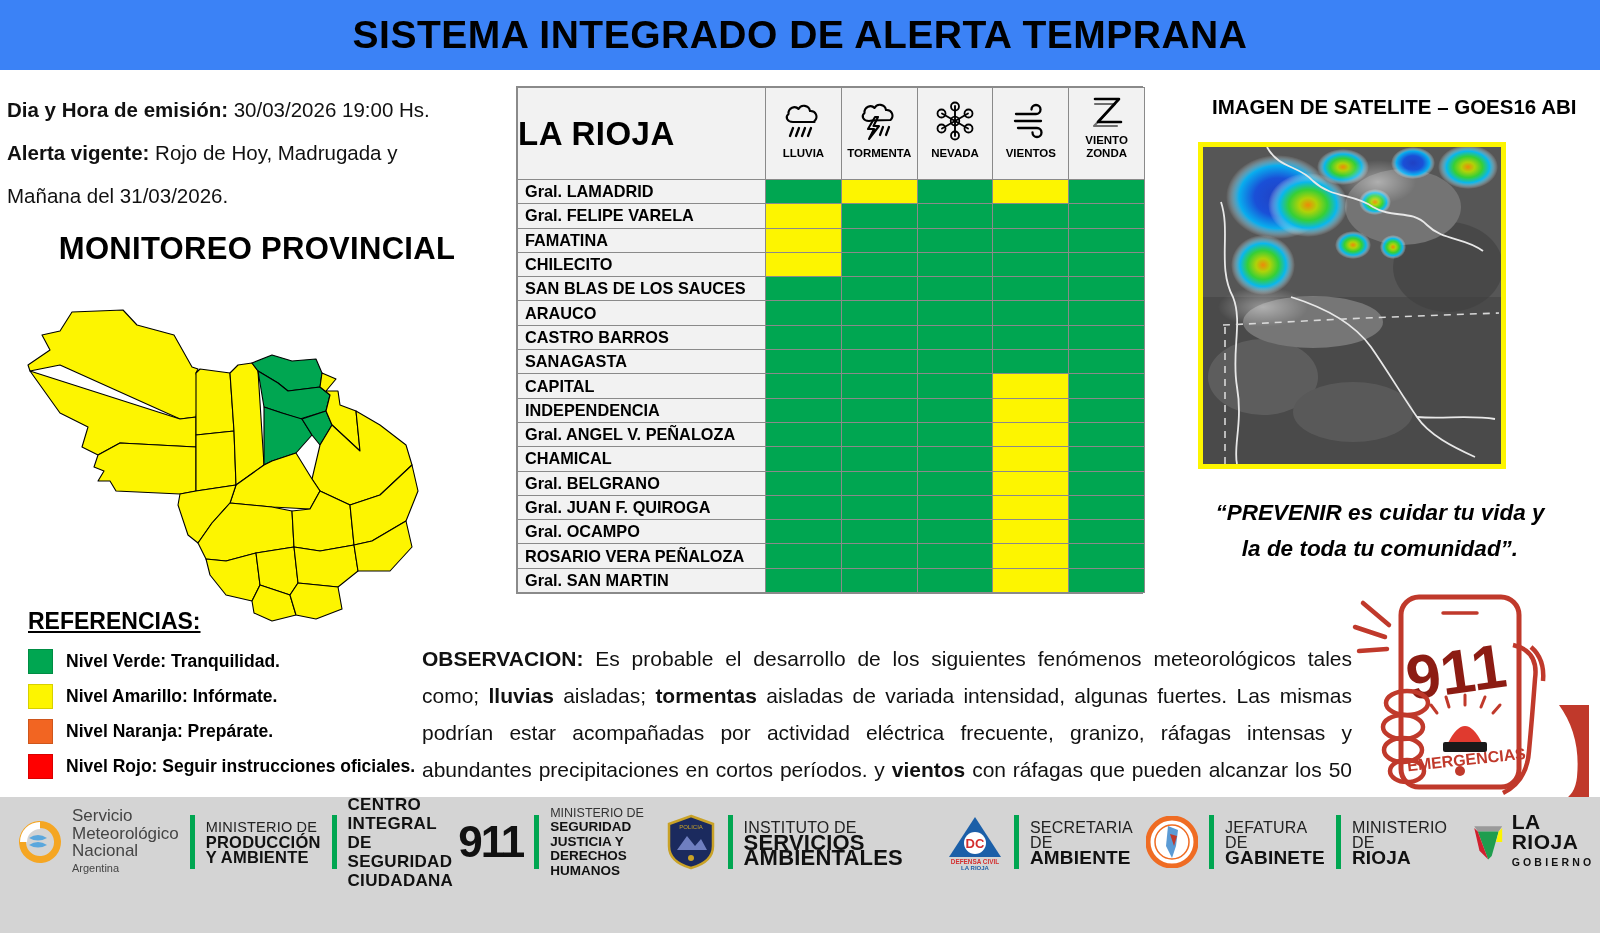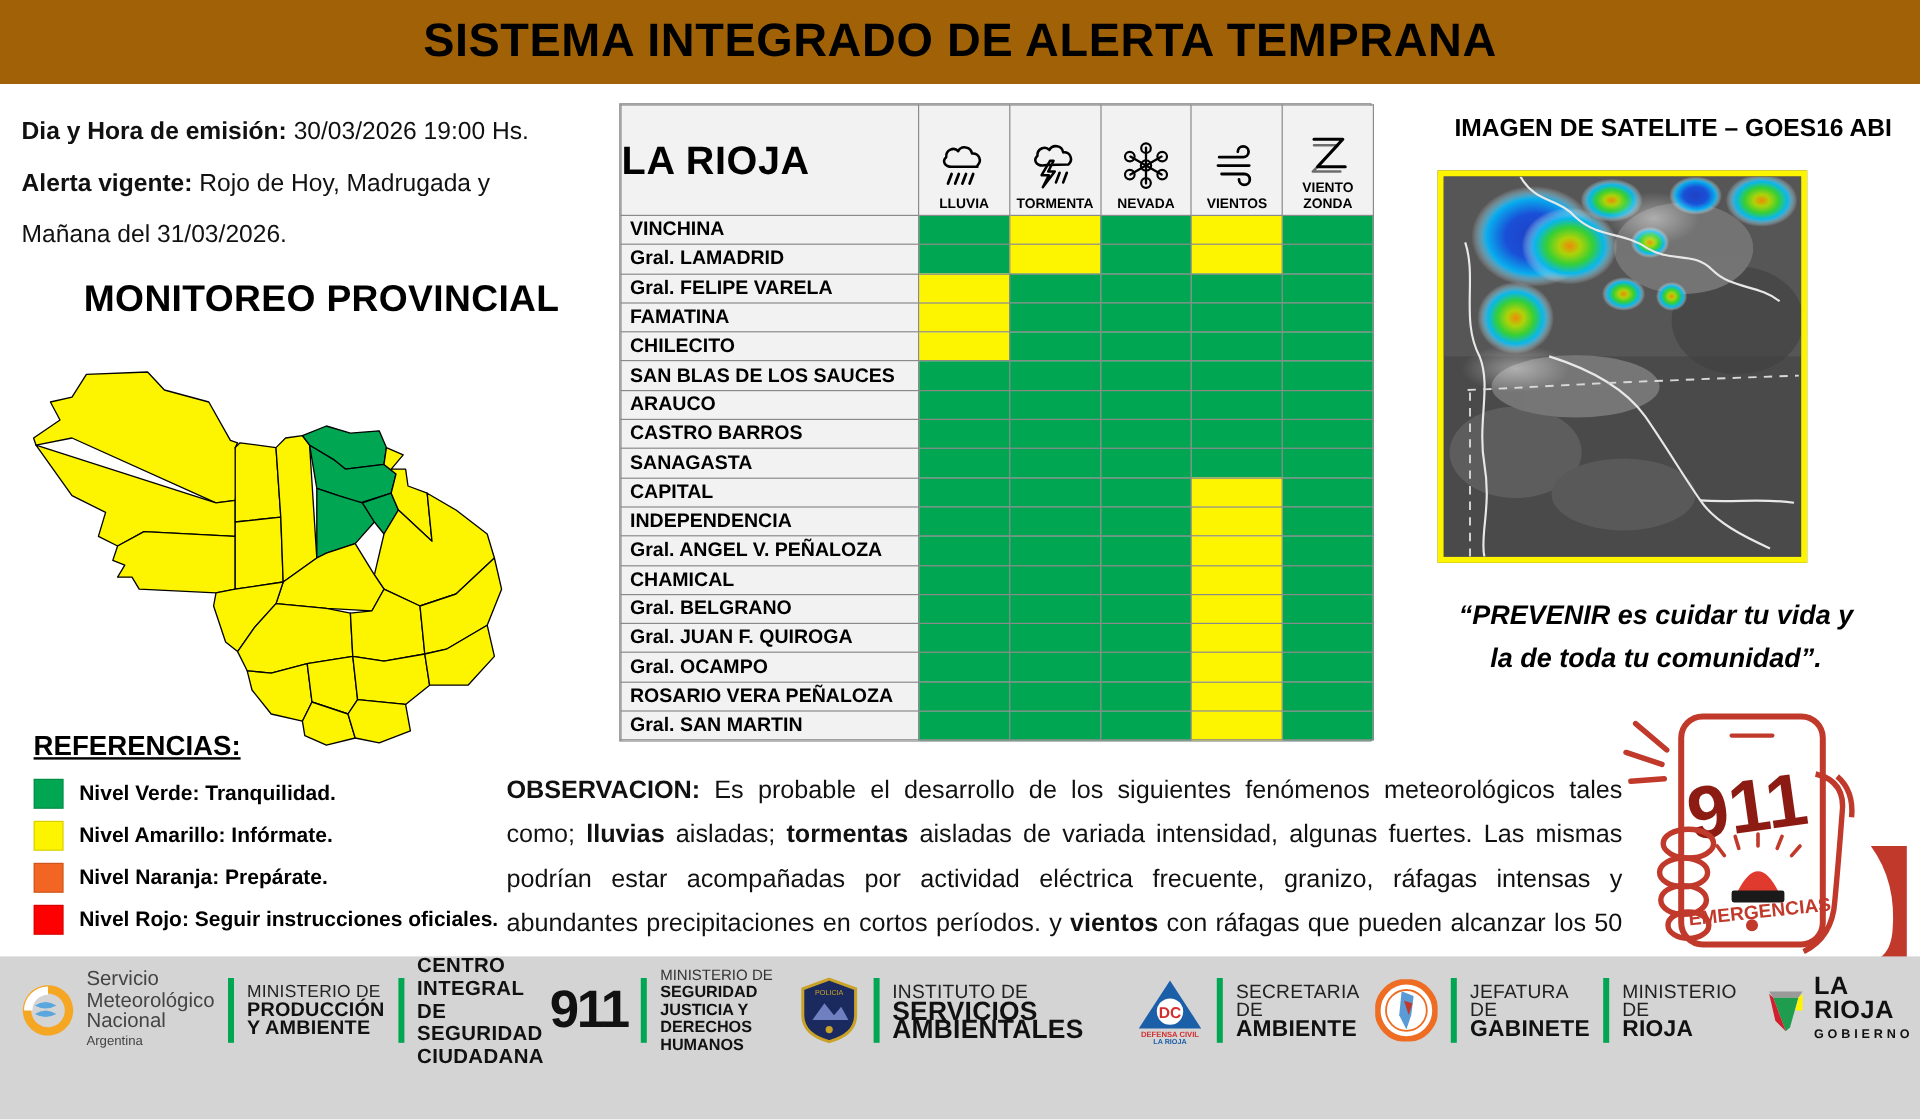--- a/index.html
+++ b/index.html
@@ -7,29 +7,29 @@
     width: 1600px; height: 933px;
     background: #ffffff;
     font-family: "Liberation Sans", sans-serif;
     overflow: hidden;
   }
   #page { position: relative; width: 1600px; height: 933px; background:#fff; }
 
   
   .titlebar {
     position:absolute; left:0; top:0; width:1600px; height:70px;
-    background:#a16207; display:flex; align-items:center; justify-content:center;
+    background:#3b82f6; display:flex; align-items:center; justify-content:center;
   }
   .titlebar .t {
     font-size:39px; font-weight:bold; color:#000; letter-spacing:.5px;
     font-family:"Liberation Sans", sans-serif;
   }
 
   
-  .leftcol { position:absolute; left:18px; top:88px; width:500px; }
+  .leftcol { position:absolute; left:7px; top:88px; width:500px; }
   .emis { font-size:20.5px; color:#111; line-height:43px; white-space:nowrap;}
   .emis b { font-weight:bold; }
   .emis2 { font-size:20.5px; color:#111; line-height:43px; }
   .monitoreo {
     margin-top:14px; text-align:center; font-size:31px; font-weight:bold;
     color:#000; letter-spacing:.3px;
   }
 
   
   .mapwrap { position:absolute; left:20px; top:295px; width:420px; height:330px; }
@@ -48,21 +48,21 @@
   
   .tbl { position:absolute; left:516px; top:86px; width:627px; border:1px solid #8a8a8a; }
   .tbl table { border-collapse:collapse; width:100%; table-layout:fixed; }
   .tbl th, .tbl td { border:1px solid #8a8a8a; padding:0; }
   .hdr-name {
     width:248px; background:#f2f2f2; text-align:left; vertical-align:middle;
     padding-left:14px; height:92px;
   }
   .hdr-name span { font-size:33px; font-weight:bold; color:#000; letter-spacing:.5px;}
   .hdr-ico { width:75.8px; background:#f2f2f2; vertical-align:bottom; height:92px; }
-  .hdr-ico .inner { display:flex; flex-direction:column; align-items:center; justify-content:flex-end; height:100%; padding-bottom:3px;}
+  .hdr-ico .inner { display:flex; flex-direction:column; align-items:center; justify-content:flex-end; height:100%; padding-bottom:20px;}
   .hdr-ico svg { display:block; }
   .hdr-ico .cap { font-size:11.5px; font-weight:bold; color:#000; text-align:center; line-height:12.5px; margin-top:3px;}
   td.dept {
     background:#f2f2f2; height:24.3px; padding-left:7px;
     font-size:16.3px; font-weight:bold; color:#000; white-space:nowrap;
   }
   td.cell { height:24.3px; }
   td.cell.verde { background:#00a651; }
   td.cell.amarillo { background:#fdf500; }
 
@@ -270,28 +270,20 @@
               <div class="cap">
                 <span>VIENTO</span><br>
                 <span>ZONDA</span>
               </div>
             </div>
           </th>
         </tr>
       </thead>
       <tbody id="tbody">
           <tr>
-            <td class="dept">VINCHINA</td>
-            <td class="cell verde"></td>
-            <td class="cell amarillo"></td>
-            <td class="cell verde"></td>
-            <td class="cell amarillo"></td>
-            <td class="cell verde"></td>
-          </tr>
-          <tr>
             <td class="dept">Gral. LAMADRID</td>
             <td class="cell verde"></td>
             <td class="cell amarillo"></td>
             <td class="cell verde"></td>
             <td class="cell amarillo"></td>
             <td class="cell verde"></td>
           </tr>
           <tr>
             <td class="dept">Gral. FELIPE VARELA</td>
             <td class="cell amarillo"></td>

